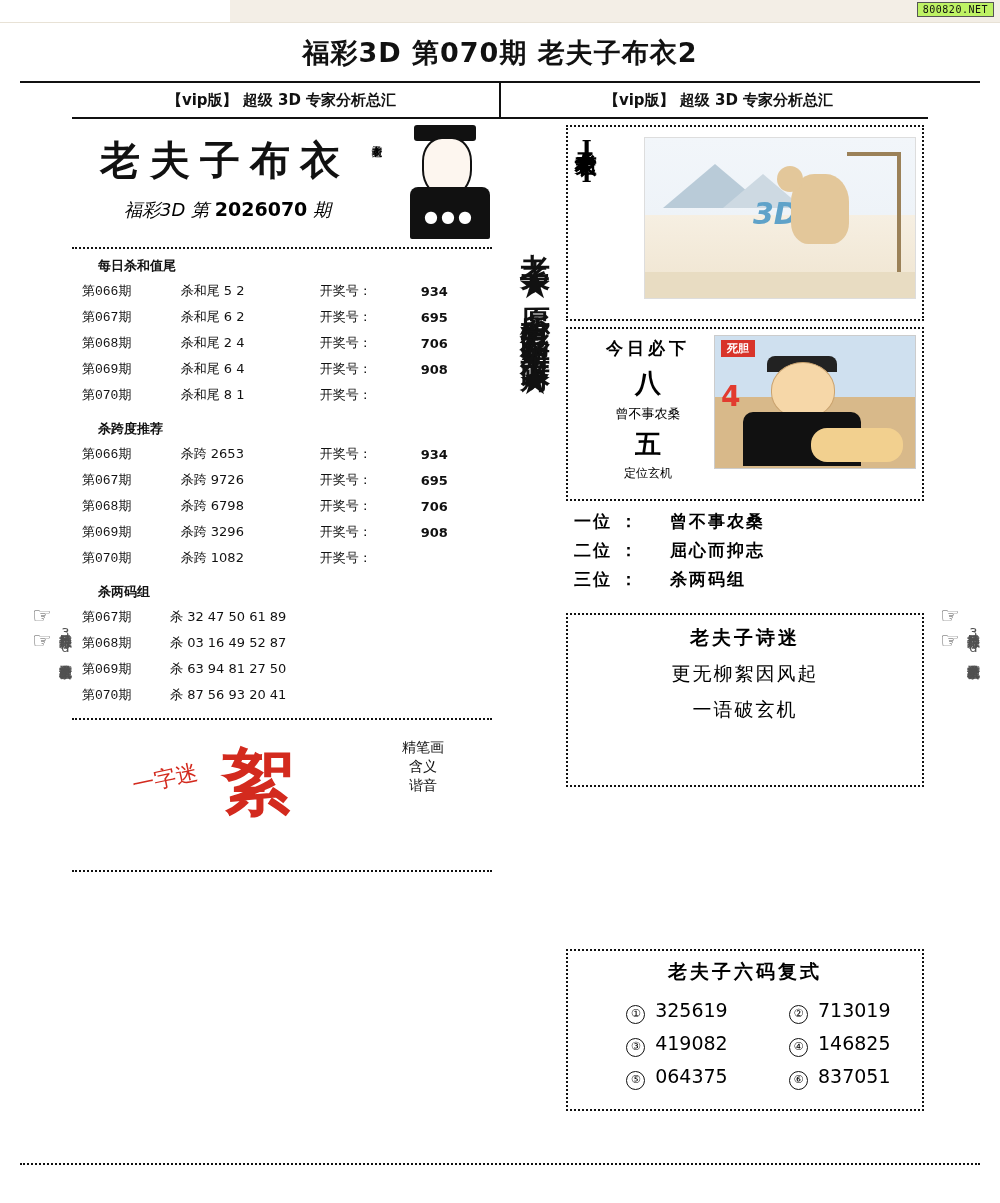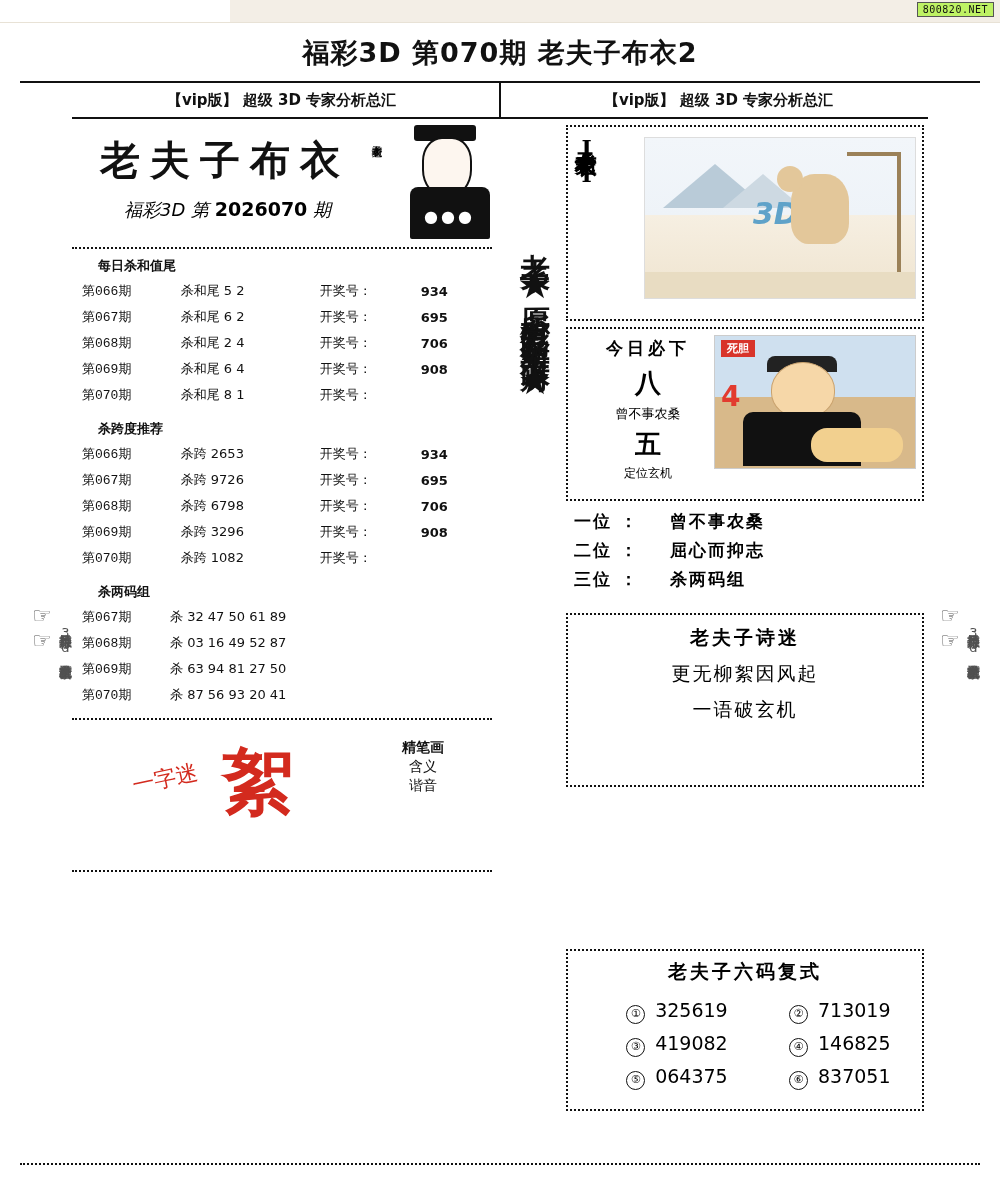--- a/index.html
+++ b/index.html
@@ -88,21 +88,21 @@
     position:absolute;left:150px;top:14px;font-size:72px;color:#d32a1e;font-weight:bold;
     font-family:"DejaVu Serif","Liberation Serif",serif;
   }
   .seal-script{
     position:absolute;left:60px;top:44px;color:#d32a1e;font-size:22px;
     transform:rotate(-12deg);font-family:"DejaVu Serif","Liberation Serif",serif;
   }
   .seal-right{
     position:absolute;left:330px;top:18px;color:#111;font-size:14px;line-height:1.35;text-align:center;
   }
-  .seal-right .t{font-weight:bold;}
+  .seal-right .t{font-weight:normal;}
 
   
   .mid-banner{
     position:absolute;left:8px;top:110px;width:52px;height:930px;
     writing-mode:vertical-rl;text-orientation:upright;
     font-size:30px;font-weight:bold;color:#111;letter-spacing:6px;
     font-family:"DejaVu Serif","Liberation Serif",serif;
     line-height:1.15;
   }
   .panel-bd{border:2px dotted #111;margin:6px 4px;}

